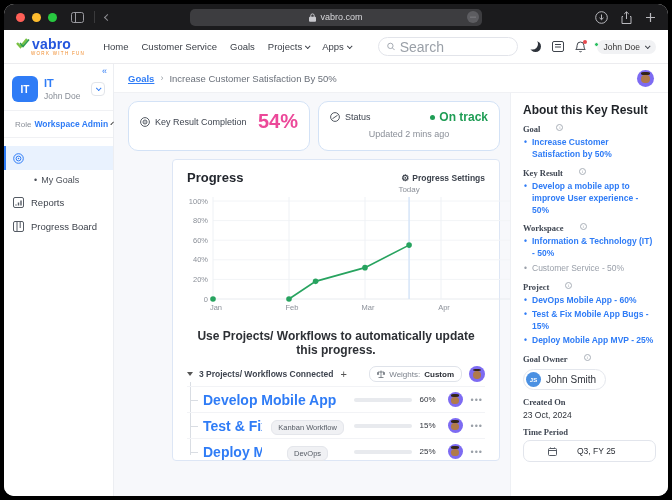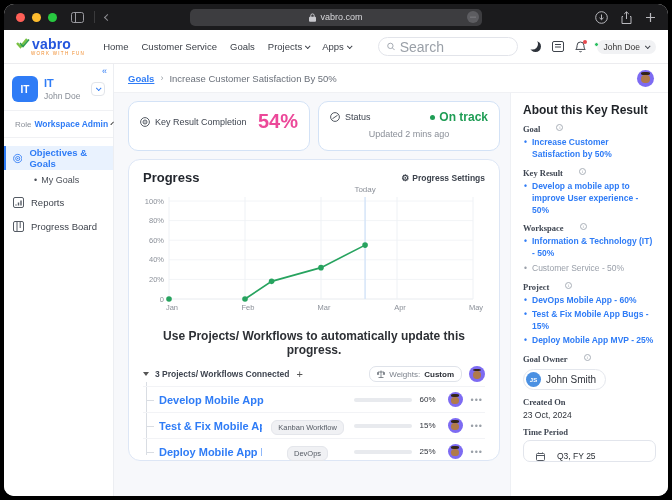--- a/index.html
+++ b/index.html
@@ -79,60 +79,60 @@
   .main { flex:1; background:#f7f8fb; padding:8px 10px 0 14px; min-width:0; }
   .cards { display:flex; gap:8px; }
   .card { flex:1; height:50px; background:#fff; border:1px solid #d3e2f6; border-radius:10px; padding:8px 11px 0; }
   .card-top { display:flex; align-items:center; gap:5px; }
   .card-label { font-size:9px; color:#3f4550; }
   .card-val { margin-left:auto; font-size:20px; font-weight:bold; color:#ec4899; }
   .status-val { margin-left:auto; font-size:12px; font-weight:bold; color:#1f9d55; display:flex; align-items:center; gap:4px; }
   .gdot { width:5px; height:5px; border-radius:50%; background:#1f9d55; }
   .card-sub { text-align:center; font-size:9px; color:#8a8f98; margin-top:5px; }
 
-  .pcard { margin-top:8px; height:302px; background:#fff; border:1px solid #dde6f5; border-radius:12px; padding:10px 14px 8px; }
+  .pcard { margin-top:8px; height:302px; background:#fff; border:1px solid #dde6f5; border-radius:4px; padding:10px 14px 8px;margin-left:44px; }
   .pcard-head { display:flex; align-items:center; }
   .pcard-title { font-size:13px; font-weight:bold; color:#23272e; }
   .psettings { margin-left:auto; display:flex; align-items:center; gap:3px; font-size:8.5px; color:#3d434d; font-weight:bold; cursor:pointer; }
   .gear { font-size:9px; color:#3d434d; }
   .banner { text-align:center; font-size:12px; font-weight:bold; color:#2d3035; margin:4px 0 7px; }
   .controls { display:flex; align-items:center; height:20px; }
   .tri-down { width:0; height:0; border-left:3.5px solid transparent; border-right:3.5px solid transparent; border-top:4.5px solid #555; margin-right:6px; cursor:pointer; }
   .connected { font-size:8.5px; font-weight:bold; color:#3f4550; }
   .plus-sm { font-size:11px; color:#555; margin-left:7px; cursor:pointer; }
   .weights { margin-left:auto; display:flex; align-items:center; gap:4px; border:1px solid #dfe3ea; border-radius:7px; padding:2.5px 7px; cursor:pointer; background:#fff; }
   .weights-label { font-size:8px; color:#7c828c; }
   .weights-val { font-size:8px; font-weight:bold; color:#2b2f36; }
   .controls .avatar { margin-left:7px; }
   .rows { position:relative; margin-top:2px; }
   .rows::before { content:''; position:absolute; left:3px; top:-4px; height:73px; border-left:1px solid #d9dde3; }
   .prow { height:26px; display:flex; align-items:center; gap:8px; border-top:1px solid #f2f3f6; padding-left:16px; position:relative; }
   .prow::before { content:''; position:absolute; left:3px; top:13px; width:8px; border-top:1px solid #d9dde3; }
-  .prow-name { flex:1; font-size:11px; font-weight:bold; color:#2f7cf6; cursor:pointer; white-space:nowrap; overflow:hidden; }
+  .prow-name { flex:1; font-size:14px; font-weight:bold; color:#2f7cf6; cursor:pointer; white-space:nowrap; overflow:hidden; }
   .pill { width:76px; flex:none; text-align:center; }
   .pill span { display:inline-block; background:#f0f1f4; border:1px solid #e4e6eb; border-radius:6px; font-size:7.5px; color:#555b64; padding:2px 6px; white-space:nowrap; }
   .track { width:58px; height:4px; background:#e8eaee; border-radius:2px; flex:none; }
   .fill { height:4px; background:#2f7cf6; border-radius:2px; }
   .pct { width:20px; font-size:8px; color:#30343c; flex:none; }
   .dots { color:#9aa0a8; font-size:9px; letter-spacing:1px; cursor:pointer; padding-right:2px; }
 
   
   .rpanel { width:158px; flex:none; background:#fff; border-left:1px solid #eef0f4; padding:10px 12px 0; overflow:hidden; }
   .rp-title { font-size:12px; font-weight:bold; color:#1f2328; margin-bottom:6px; }
   .rp-label { font-size:8.5px; font-weight:bold; color:#3f4652; margin:7px 0 3px; display:flex; align-items:flex-start; gap:16px;font-family:Liberation Serif, serif; }
   .info { width:7px; height:7px; border:1px solid #a9afb8; border-radius:50%; font-size:5px; color:#a9afb8; line-height:6px; text-align:center; font-weight:normal; }
   .rp-item { font-size:8.5px; line-height:1.4; padding-left:9px; position:relative; margin:2.5px 0; cursor:pointer; }
   .rp-item::before { content:'•'; position:absolute; left:1px; }
   .rp-link { color:#2f7cf6; font-weight:bold; }
   .rp-gray { color:#9aa0aa; }
   .owner-chip { display:inline-flex; align-items:center; gap:5px; border:1px solid #e4e7ed; border-radius:999px; padding:2px 9px 2px 2px; margin-top:2px; }
   .js-av { width:15px; height:15px; border-radius:50%; background:#4a90e2; color:#fff; font-size:6px; font-weight:bold; display:flex; align-items:center; justify-content:center; }
   .owner-name { font-size:10px; color:#30343c; }
   .rp-value { font-size:8.5px; color:#30343c; margin-top:2px; }
-  .tp-input { margin-top:3px; height:22px; border:1px solid #e2e5ec; border-radius:7px; display:flex; align-items:flex-end; gap:12px; padding:0 12px; cursor:pointer; }
+  .tp-input { margin-top:3px; height:22px; border:1px solid #e2e5ec; border-radius:7px; display:flex; align-items:center; gap:20px; padding:0 24px; cursor:pointer; }
   .tp-text { font-size:8.5px; color:#2b2f36; }
   svg { display:block; }
 </style>
 </head>
 <body>
 
 <div class="window">
 
   <div class="chrome">
     <div class="lights">
@@ -255,21 +255,20 @@
         <span class="role-val">Workspace Admin</span>
         <span class="mchev"></span>
       </div>
       <div class="sdiv"></div>
       <div class="snav active">
         <svg width="11" height="11" viewBox="0 0 11 11">
             <circle cx="5.5" cy="5.5" r="4.8" stroke="#2f7cf6" fill="none"></circle>
             <circle cx="5.5" cy="5.5" r="2.4" stroke="#2f7cf6" fill="none"></circle>
             <circle cx="5.5" cy="5.5" r="0.8" fill="#2f7cf6"></circle>
           </svg>
-        <span>Objectives &amp; Goals</span>
       </div>
       <div class="snav-sub">
           <span>My Goals</span>
         </div>
       <div class="snav">
         <svg width="11" height="11" viewBox="0 0 11 11">
             <rect x="0.5" y="0.5" width="10" height="10" rx="1.5" stroke="#555b64" fill="none"></rect>
             <line x1="3" y1="7.5" x2="3" y2="8.5" stroke="#555b64" stroke-width="1.4"></line>
             <line x1="5.5" y1="5.5" x2="5.5" y2="8.5" stroke="#555b64" stroke-width="1.4"></line>
             <line x1="8" y1="3.5" x2="8" y2="8.5" stroke="#555b64" stroke-width="1.4"></line>

